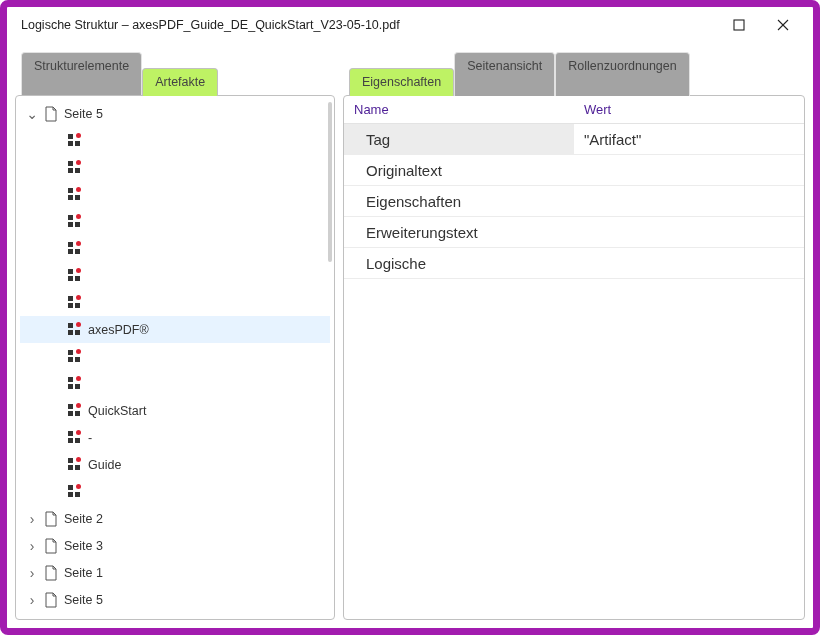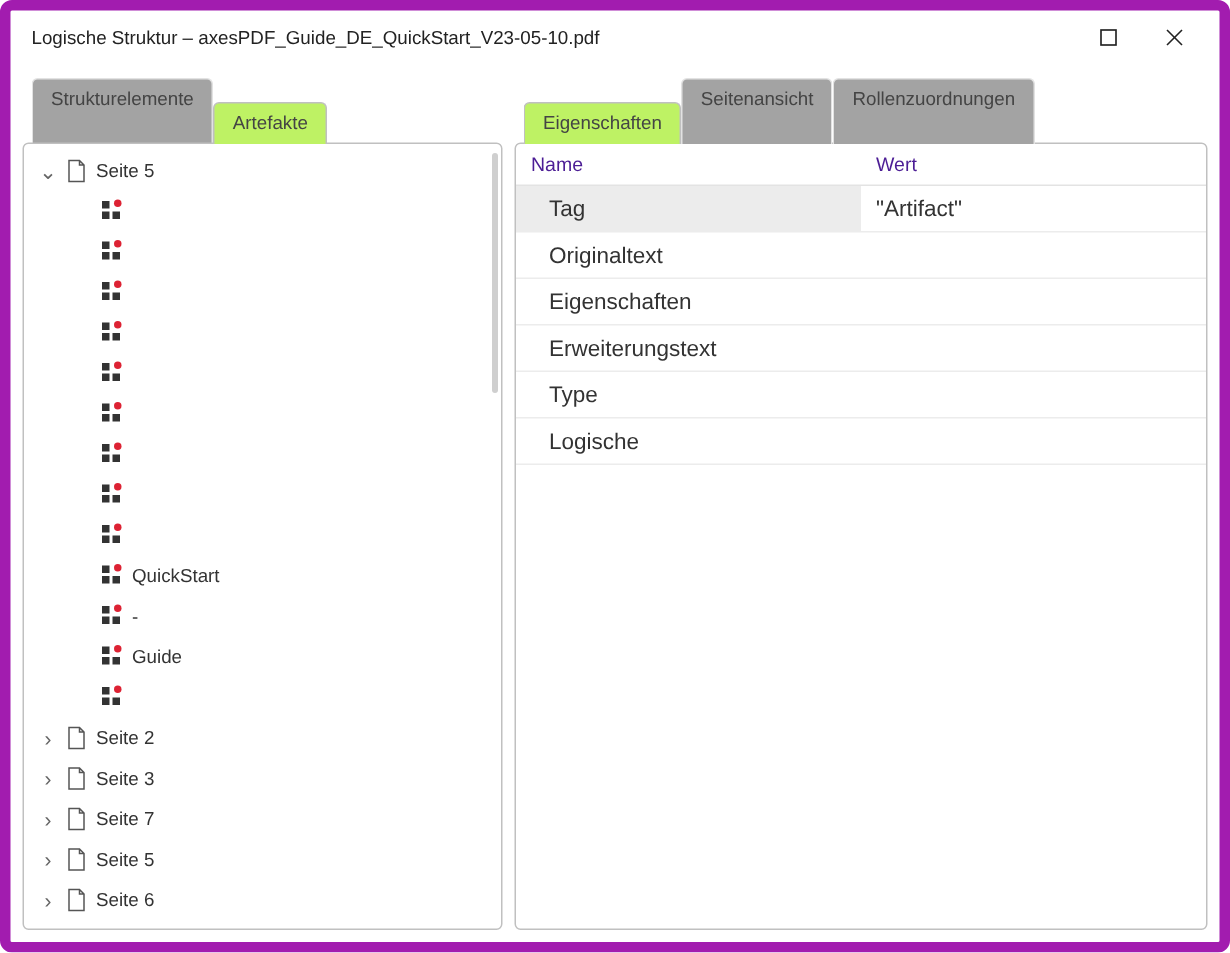--- a/index.html
+++ b/index.html
@@ -144,20 +144,30 @@
             <div class="row">
               <span class="spacer" style="width:48px"></span>
               <span class="art-icon">
                 <span class="sq tl"></span>
                 <span class="sq bl"></span>
                 <span class="sq br"></span>
                 <span class="dot"></span>
               </span>
               <span class="txt"></span>
             </div>
+            <div class="row sel">
+              <span class="spacer" style="width:48px"></span>
+              <span class="art-icon">
+                <span class="sq tl"></span>
+                <span class="sq bl"></span>
+                <span class="sq br"></span>
+                <span class="dot"></span>
+              </span>
+              <span class="txt">axesPDF®</span>
+            </div>
             <div class="row">
               <span class="spacer" style="width:48px"></span>
               <span class="art-icon">
                 <span class="sq tl"></span>
                 <span class="sq bl"></span>
                 <span class="sq br"></span>
                 <span class="dot"></span>
               </span>
               <span class="txt"></span>
             </div>
@@ -232,21 +242,21 @@
               <span class="txt">Seite 3</span>
             </div>
             <div class="row">
               <span class="chev">›</span>
               <span class="spacer" style="width:4px"></span>
               <span class="page-icon">
                 <svg width="14" height="16" viewBox="0 0 14 16">
                   <path d="M2 1 h7 l3 3 v11 h-10 z M9 1 v3 h3" fill="none" stroke="#555" stroke-width="1"></path>
                 </svg>
               </span>
-              <span class="txt">Seite 7</span>
+              <span class="txt">Seite 1</span>
             </div>
             <div class="row">
               <span class="chev">›</span>
               <span class="spacer" style="width:4px"></span>
               <span class="page-icon">
                 <svg width="14" height="16" viewBox="0 0 14 16">
                   <path d="M2 1 h7 l3 3 v11 h-10 z M9 1 v3 h3" fill="none" stroke="#555" stroke-width="1"></path>
                 </svg>
               </span>
               <span class="txt">Seite 5</span>
@@ -288,24 +298,20 @@
             </div>
             <div class="prop-row">
               <div class="cell c1">Eigenschaften</div>
               <div class="cell c2"></div>
             </div>
             <div class="prop-row">
               <div class="cell c1">Erweiterungstext</div>
               <div class="cell c2"></div>
             </div>
             <div class="prop-row">
-              <div class="cell c1">Type</div>
-              <div class="cell c2"></div>
-            </div>
-            <div class="prop-row">
               <div class="cell c1">Logische</div>
               <div class="cell c2"></div>
             </div>
           </div>
       </div>
     </div>
 
   </div>
 </div>
 

